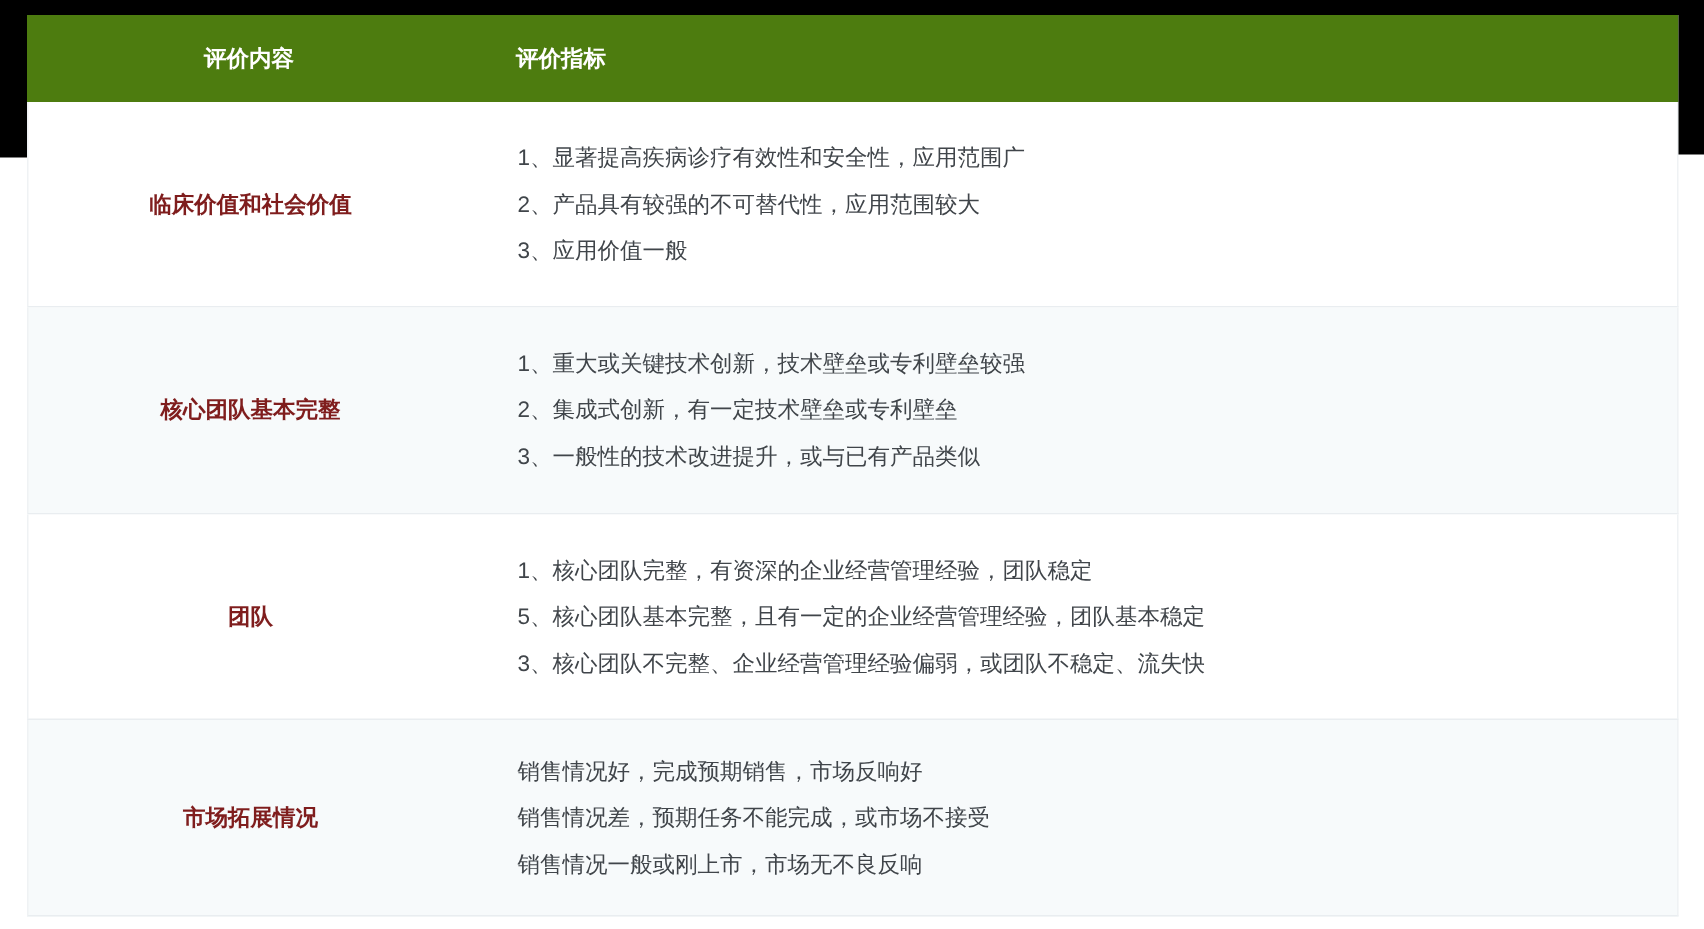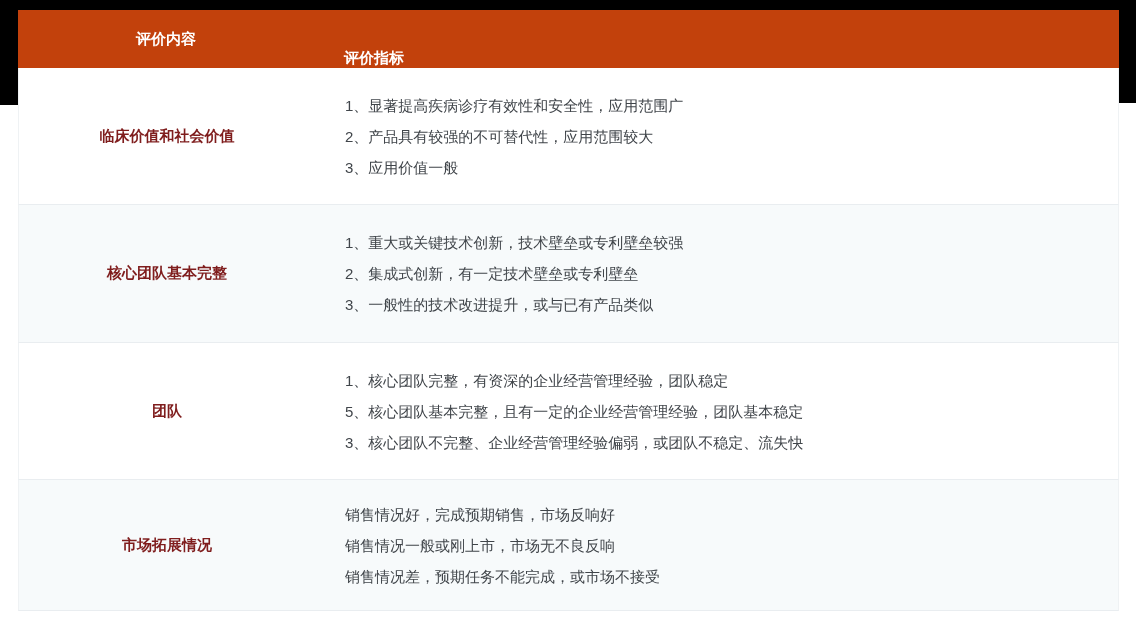--- a/index.html
+++ b/index.html
@@ -14,21 +14,21 @@
   .black-top   { position: absolute; left: 0; top: 0; width: 1136px; height: 10px; background: #000; }
   .black-left  { position: absolute; left: 0; top: 0; width: 18px;  height: 105px; background: #000; }
   .black-right { position: absolute; left: 1119px; top: 0; width: 17px; height: 103px; background: #000; }
 
   .eval-table {
     position: absolute; left: 18px; top: 10px; width: 1101px;
     font-size: 15px;
   }
   .row { display: flex; width: 100%; }
   .row.header {
-    height: 58px; background: #c2410c; color: #ffffff; font-weight: bold;
+    height: 58px; background: #4d7c0f; color: #ffffff; font-weight: bold;
   }
   .row.body {
     background: #ffffff;
     border-bottom: 1px solid #e9edf0;
     border-left: 1px solid #eff2f4;
     border-right: 1px solid #eff2f4;
     color: #40454a;
   }
   .row.body.alt { background: #f7fafb; }
   .r0 { height: 137px; }
@@ -38,21 +38,21 @@
 
   .col1 {
     width: 296px; flex: 0 0 296px;
     display: flex; align-items: center; justify-content: center;
     text-align: center;
   }
   .col2 {
     flex: 1 1 auto; padding-left: 30px; padding-right: 20px;
     display: flex; flex-direction: column; justify-content: center;
   }
-  .row.header .col2 { justify-content: flex-end; }
+  .row.header .col2 { justify-content: center; }
   .category { font-weight: bold; color: #7f1d1d; }
   .indicator-line { line-height: 31px; white-space: nowrap; }
 </style>
 </head>
 <body>
 
 <div class="page">
 
   <div class="black-top"></div>
 
@@ -99,22 +99,22 @@
         <div class="indicator-line">3、核心团队不完整、企业经营管理经验偏弱，或团队不稳定、流失快</div>
       </div>
     </div>
 
     <div class="row body alt r3">
       <div class="col1 category">
         <span>市场拓展情况</span>
       </div>
       <div class="col2">
         <div class="indicator-line">销售情况好，完成预期销售，市场反响好</div>
+        <div class="indicator-line">销售情况差，预期任务不能完成，或市场不接受</div>
         <div class="indicator-line">销售情况一般或刚上市，市场无不良反响</div>
-        <div class="indicator-line">销售情况差，预期任务不能完成，或市场不接受</div>
       </div>
     </div>
 
   </div>
 
   <div class="black-left"></div>
   <div class="black-right"></div>
 
 </div>
 

